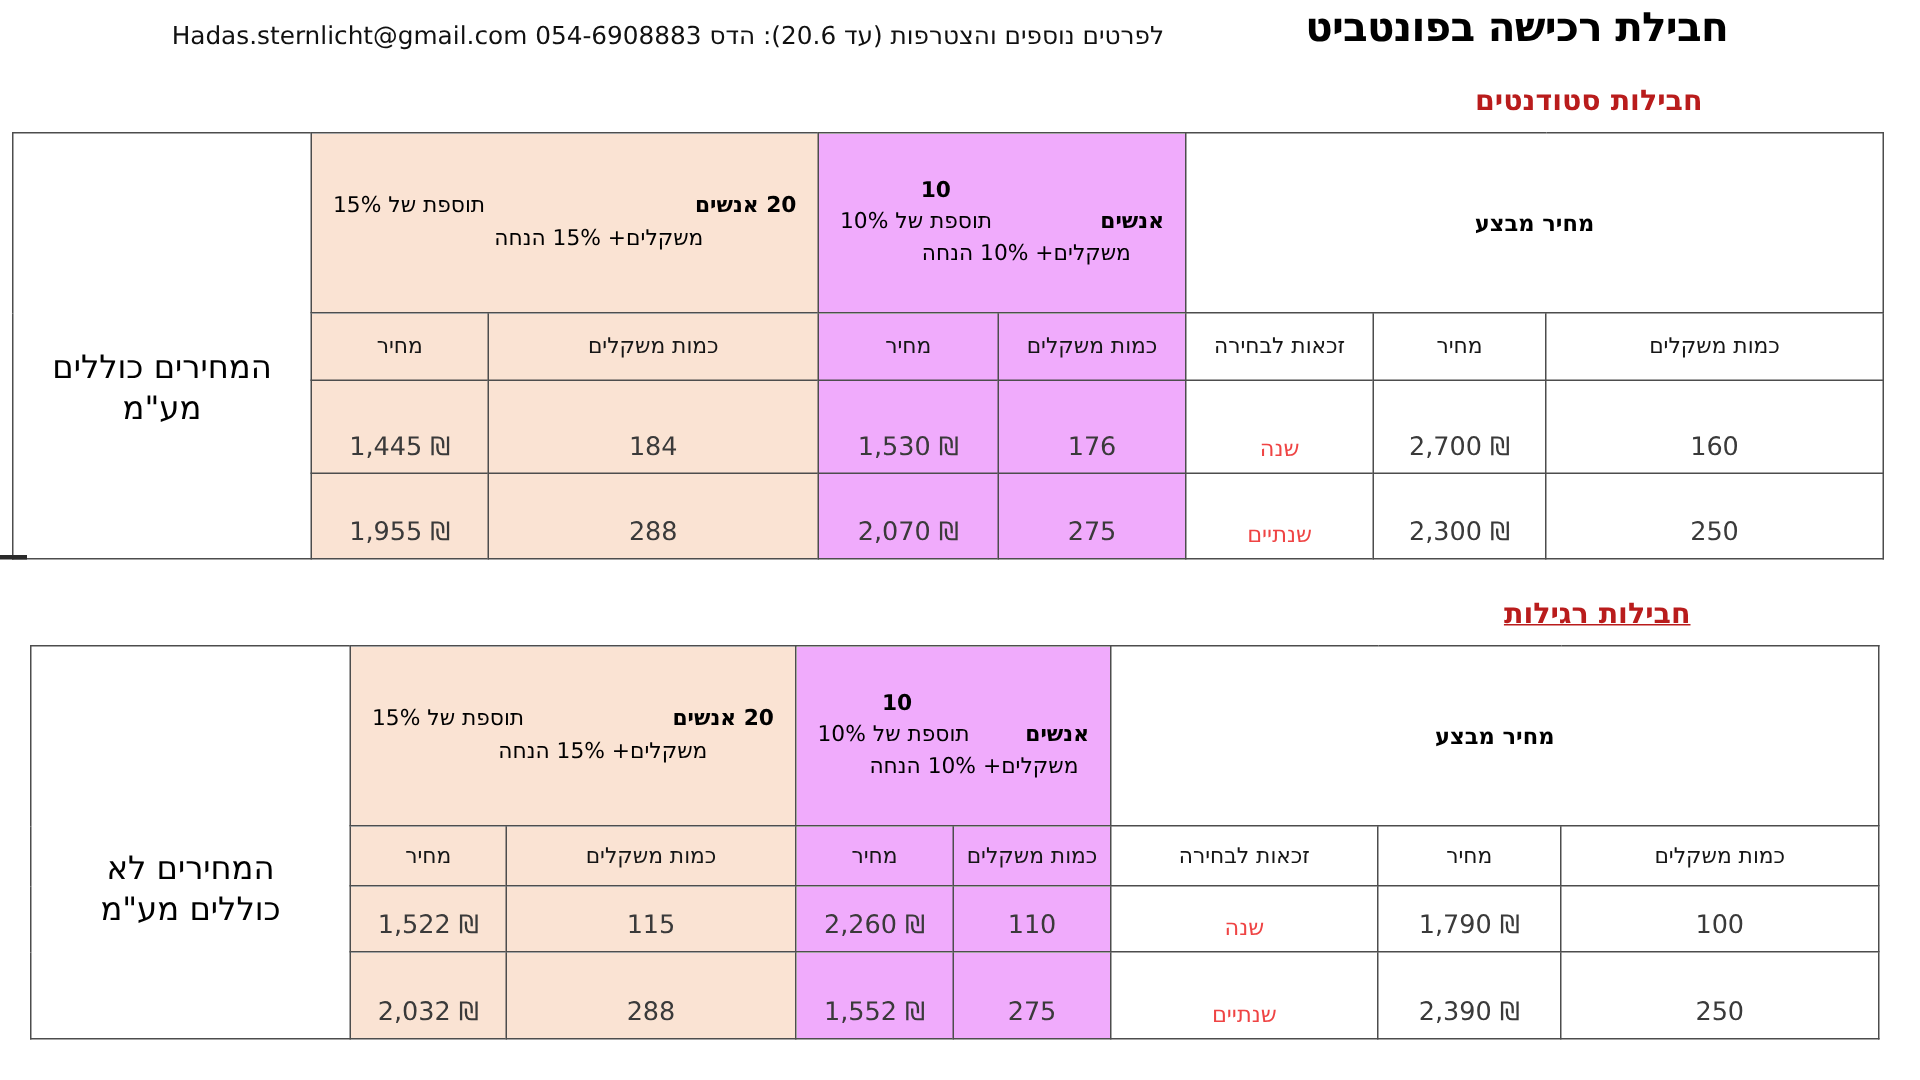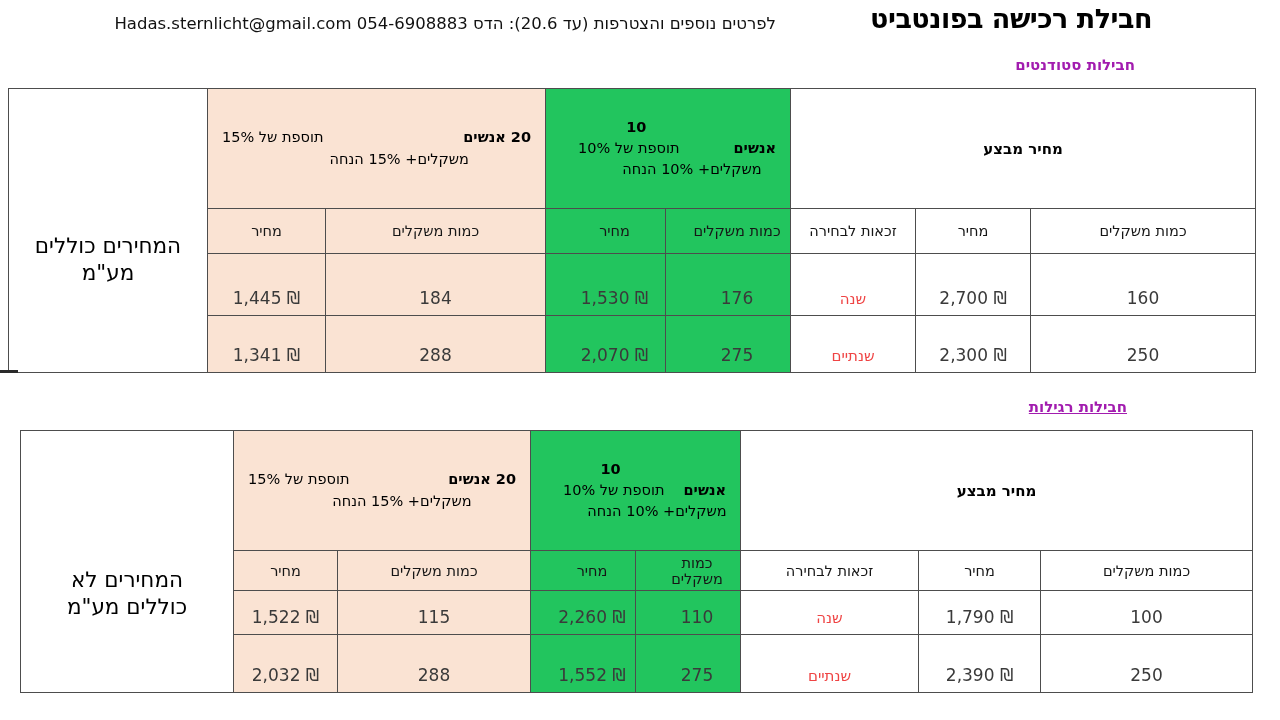--- a/index.html
+++ b/index.html
@@ -16,39 +16,39 @@
     font-size:27px;font-weight:bold;letter-spacing:-0.5px;
     white-space:nowrap;
   }
   .contact-line{
     position:absolute;top:14px;right:504px;
     font-size:16.5px;white-space:nowrap;color:#111;
   }
   
   .section-title{
     position:absolute;
-    font-size:15px;font-weight:bold;white-space:nowrap;color:#a21caf;
+    font-size:19px;font-weight:bold;white-space:nowrap;color:#b91c1c;
   }
   #sec1{top:56px;right:145px;}
   #sec2{top:398px;right:153px;text-decoration:underline;}
   
   table{
     position:absolute;border-collapse:collapse;table-layout:fixed;
     direction:rtl;
   }
   #table1{left:8px;top:88px;width:1247px;}
   #table2{left:20px;top:430px;width:1232px;}
   td{
     border:1px solid #4d4d4d;
     padding:0;margin:0;
     text-align:center;vertical-align:bottom;
     overflow:hidden;
   }
   .orange{background:#fae3d3;}
-  .blue{background:#22c55e;padding-left:18px;}
+  .blue{background:#f0abfc;}
   
   tr.bigrow td{vertical-align:middle;}
   .promo-cell{font-weight:bold;font-size:15px;margin-left:42px;}
   .ghead{font-size:14.5px;line-height:1.45;padding:0 6px;}
   .ghead .l1{display:flex;justify-content:space-between;align-items:baseline;padding:0 8px;}
   .ghead .gsize{font-weight:bold;}
   .ghead .l2{text-align:center;padding-left:14%;}
   .ghead .gnum{display:block;width:50%;margin-right:auto;margin-left:6%;
     text-align:center;font-weight:bold;}
   
@@ -131,21 +131,21 @@
     <td class="orange num-cell">184</td>
     <td class="orange num-cell">1,445 ₪</td>
   </tr>
   <tr class="datarow" style="height:57px">
     <td class="num-cell">250</td>
     <td class="num-cell">2,300 ₪</td>
     <td class="heb">שנתיים</td>
     <td class="blue num-cell">275</td>
     <td class="blue num-cell">2,070 ₪</td>
     <td class="orange num-cell">288</td>
-    <td class="orange num-cell">1,341 ₪</td>
+    <td class="orange num-cell">1,955 ₪</td>
   </tr>
 </tbody>
   </table>
 <div class="artifact-tick"></div>
 
 <div id="sec2" class="section-title">חבילות רגילות</div>
 
 <table id="table2">
   <colgroup>
     <col style="width:212px">

